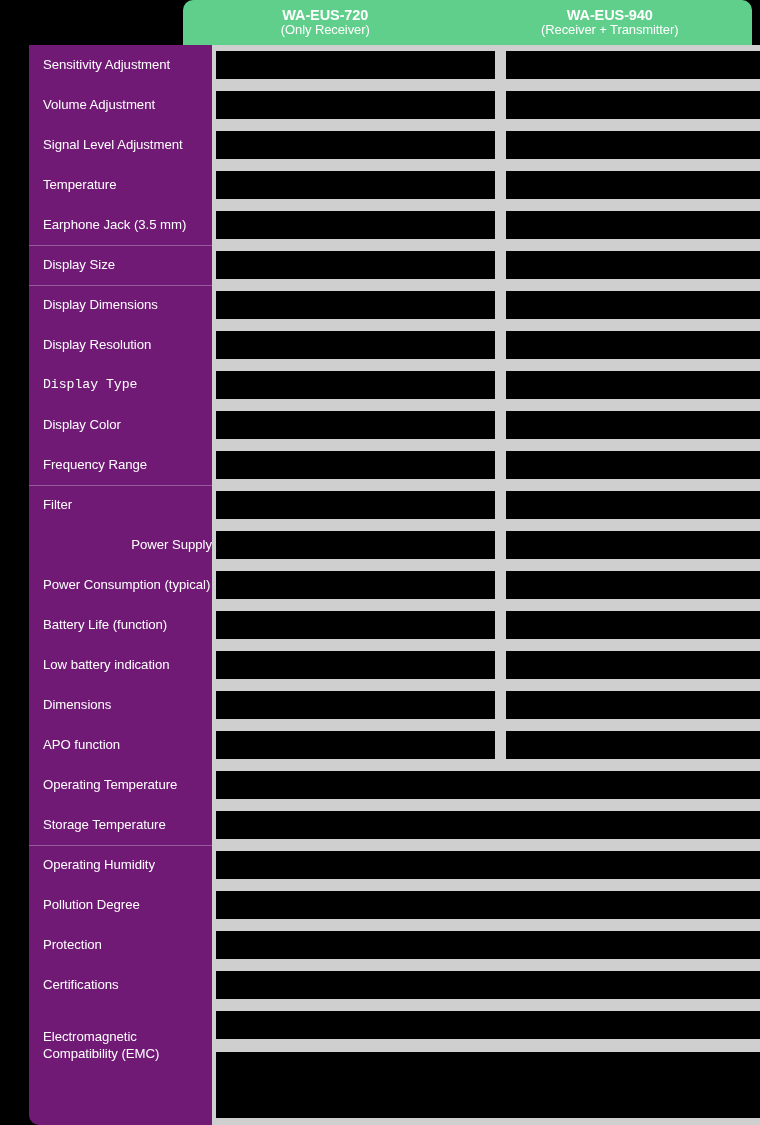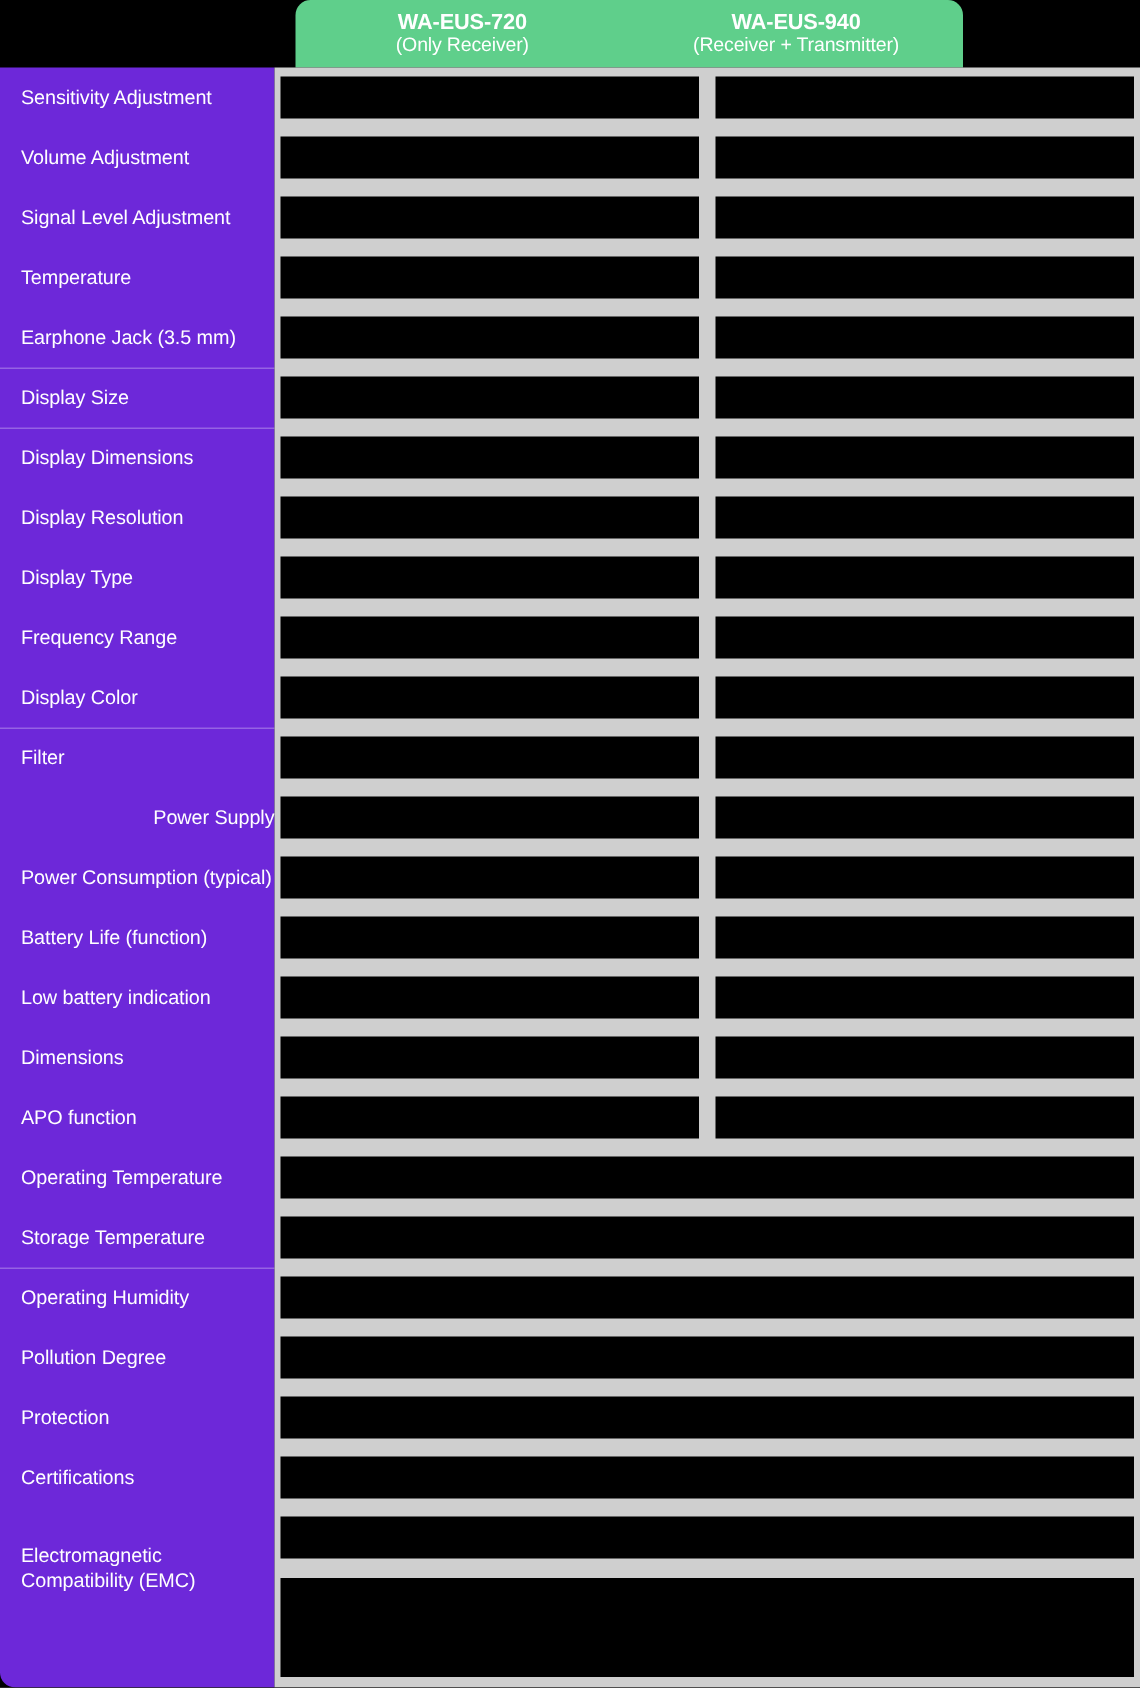--- a/index.html
+++ b/index.html
@@ -15,22 +15,22 @@
   #table-root {
     position: relative;
     width: 760px;
     height: 1125px;
     background: #000000;
   }
 
   
   .header-row {
     position: absolute;
-    top: 0; left: 14px;
-    width: 628px;
+    top: 0; left: 0;
+    width: 752px;
     height: 45px;
     display: flex;
   }
   .header-corner {
     width: 183px;
     height: 45px;
     background: #000000;
     flex: 0 0 183px;
   }
   .header-cols {
@@ -67,23 +67,24 @@
     position: absolute;
     top: 45px; left: 0;
     width: 760px;
     height: 1080px;
     display: flex;
   }
 
   .label-col {
     width: 183px;
     flex: 0 0 183px;
-    background: #6d28d9;
+    background: #701a75;
     border-radius: 0 0 0 10px;
     position: relative;
+    margin-left: 29px;
   }
 
   .label-cell {
     display: flex;
     align-items: center;
     padding: 0 0 0 14px;
     color: #ffffff;
     font-size: 13.2px;
     font-weight: normal;
     line-height: 1.32;
@@ -157,28 +158,28 @@
         </div>
         <div class="label-cell group-start" style="height: 40px;">
           <span>Display Size</span>
         </div>
         <div class="label-cell group-start" style="height: 40px;">
           <span>Display Dimensions</span>
         </div>
         <div class="label-cell" style="height: 40px;">
           <span>Display Resolution</span>
         </div>
-        <div class="label-cell" style="height: 40px;">
+        <div class="label-cell" style="height: 40px; font-family: Liberation Mono, monospace;">
           <span>Display Type</span>
         </div>
         <div class="label-cell" style="height: 40px;">
+          <span>Display Color</span>
+        </div>
+        <div class="label-cell" style="height: 40px;">
           <span>Frequency Range</span>
-        </div>
-        <div class="label-cell" style="height: 40px;">
-          <span>Display Color</span>
         </div>
         <div class="label-cell group-start" style="height: 40px;">
           <span>Filter</span>
         </div>
         <div class="label-cell" style="height: 40px; justify-content: flex-end;">
           <span>Power Supply</span>
         </div>
         <div class="label-cell" style="height: 40px;">
           <span>Power Consumption (typical)</span>
         </div>

